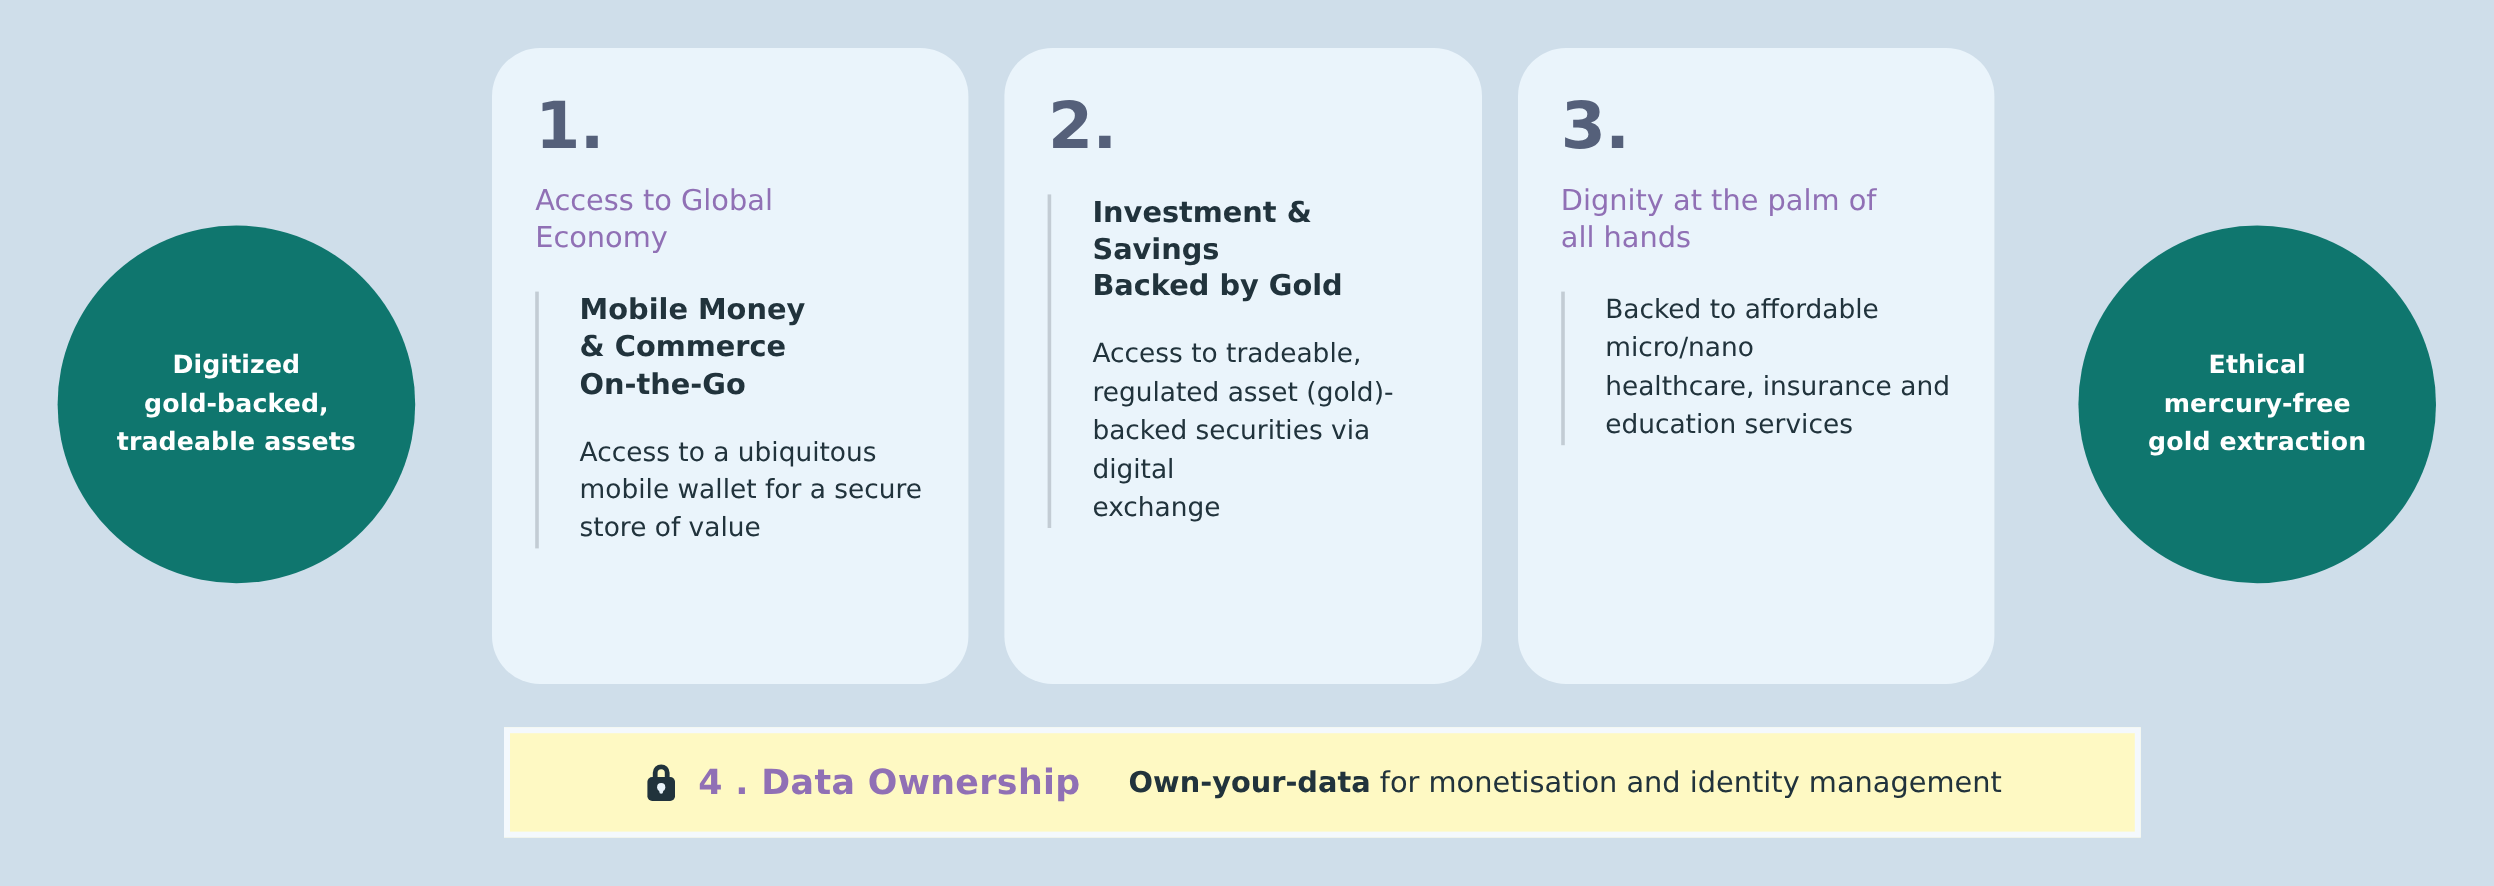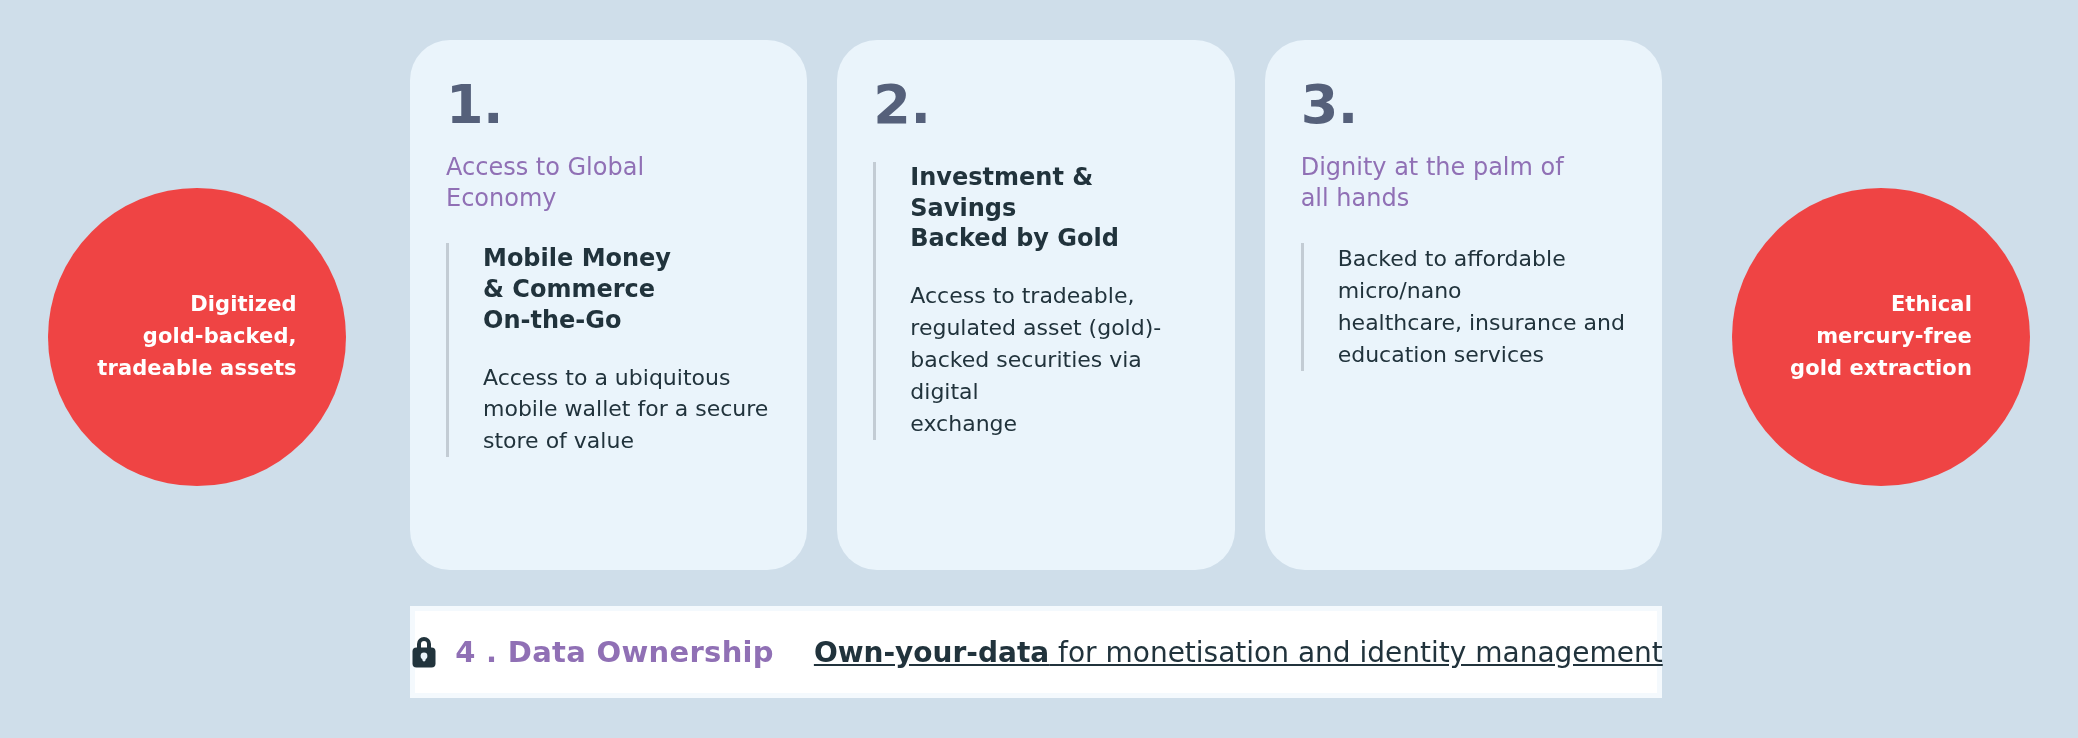--- a/index.html
+++ b/index.html
@@ -13,25 +13,25 @@
     background: #cfdeea;
     font-family: "DejaVu Sans", sans-serif;
     overflow: hidden;
     position: relative;
   }
 
   
   .circle {
     position: absolute;
     border-radius: 50%;
-    background: #ef4444;
+    background: #0f766e;
     display: flex;
     align-items: center;
     justify-content: center;
-    text-align: right;
+    text-align: center;
   }
   .circle-text {
     color: #ffffff;
     font-weight: bold;
     font-size: 21px;
     line-height: 1.52;
     letter-spacing: 0.1px;
     white-space: pre-line;
   }
   #circle-left  { left: 48px;  top: 188px; width: 298px; height: 298px; }
@@ -87,27 +87,27 @@
     color: #21333c;
     font-size: 22px;
     line-height: 1.45;
     margin-top: 26px;
     white-space: pre-line;
   }
 
   
   #bottom-bar {
     position: absolute;
-    left: 410px;
+    left: 420px;
     top: 606px;
-    width: 1252px;
+    width: 1364px;
     height: 92px;
     box-sizing: border-box;
     border: 5px solid #f4f9fd;
-    background: #ffffff;
+    background: #fef9c3;
     display: flex;
     align-items: center;
     justify-content: center;
     gap: 14px;
   }
   #lock-icon {
     width: 30px;
     height: 34px;
     position: relative;
     flex: 0 0 auto;
@@ -115,24 +115,23 @@
   }
   .bar-number-label {
     color: #9070b5;
     font-weight: bold;
     font-size: 29px;
     letter-spacing: 0.3px;
     white-space: pre;
   }
   .bar-text {
     color: #21333c;
-    font-size: 28px;
+    font-size: 24px;
     margin-left: 26px;
     white-space: pre;
-    text-decoration: underline;
   }
   .bar-text b { font-weight: bold; }
 </style>
 </head>
 <body>
 
 <div class="circle" id="circle-left">
   <div class="circle-text">Digitized
 gold-backed,
 tradeable assets</div>

